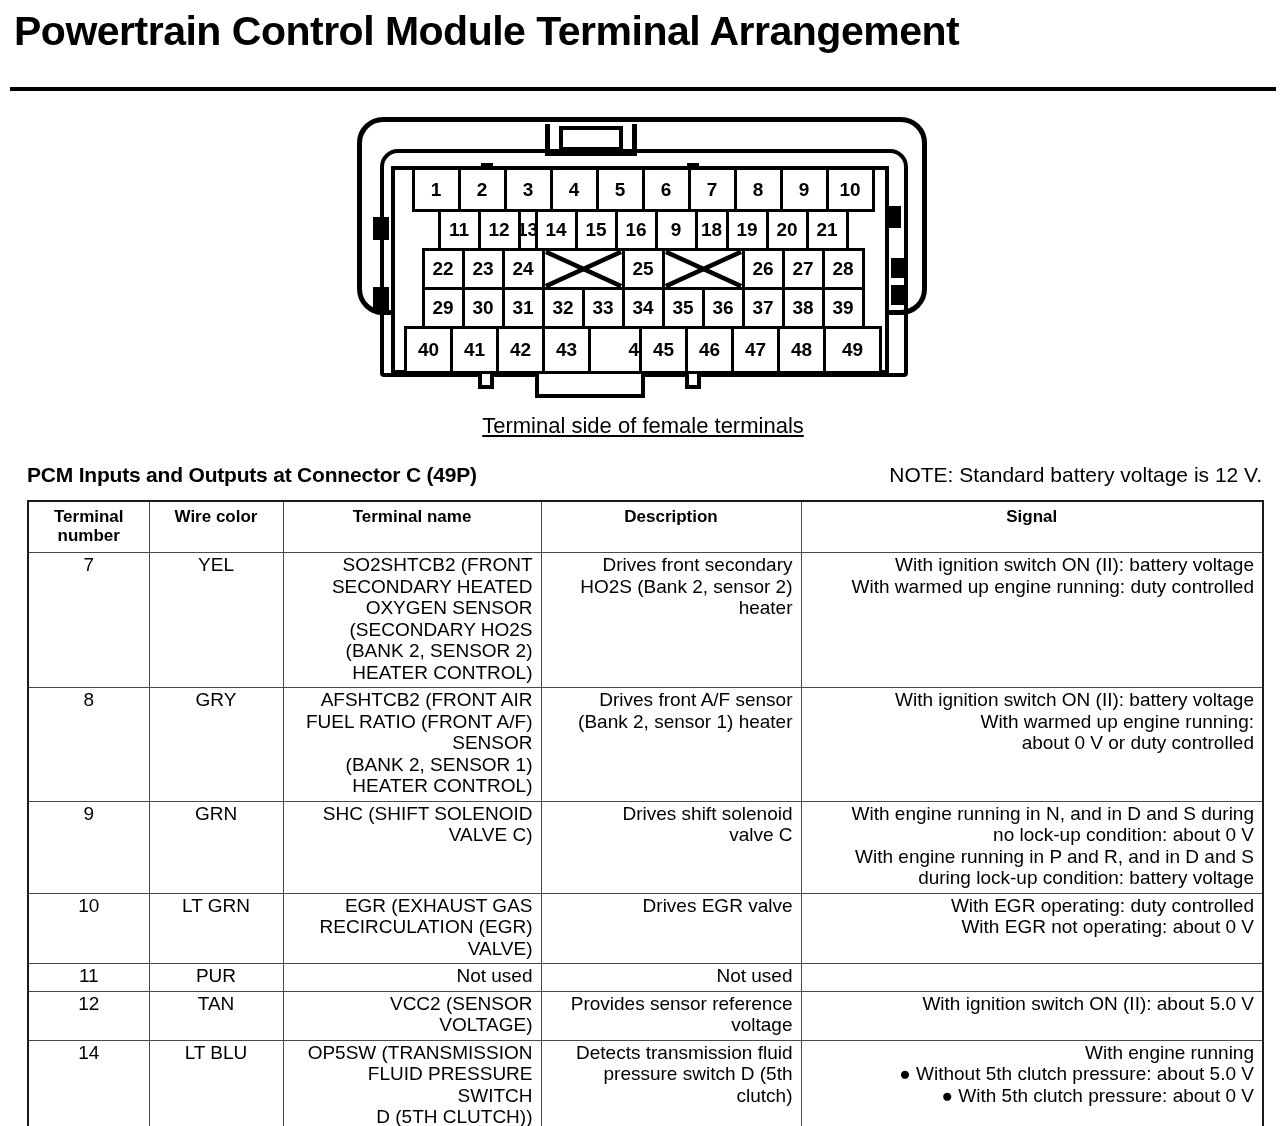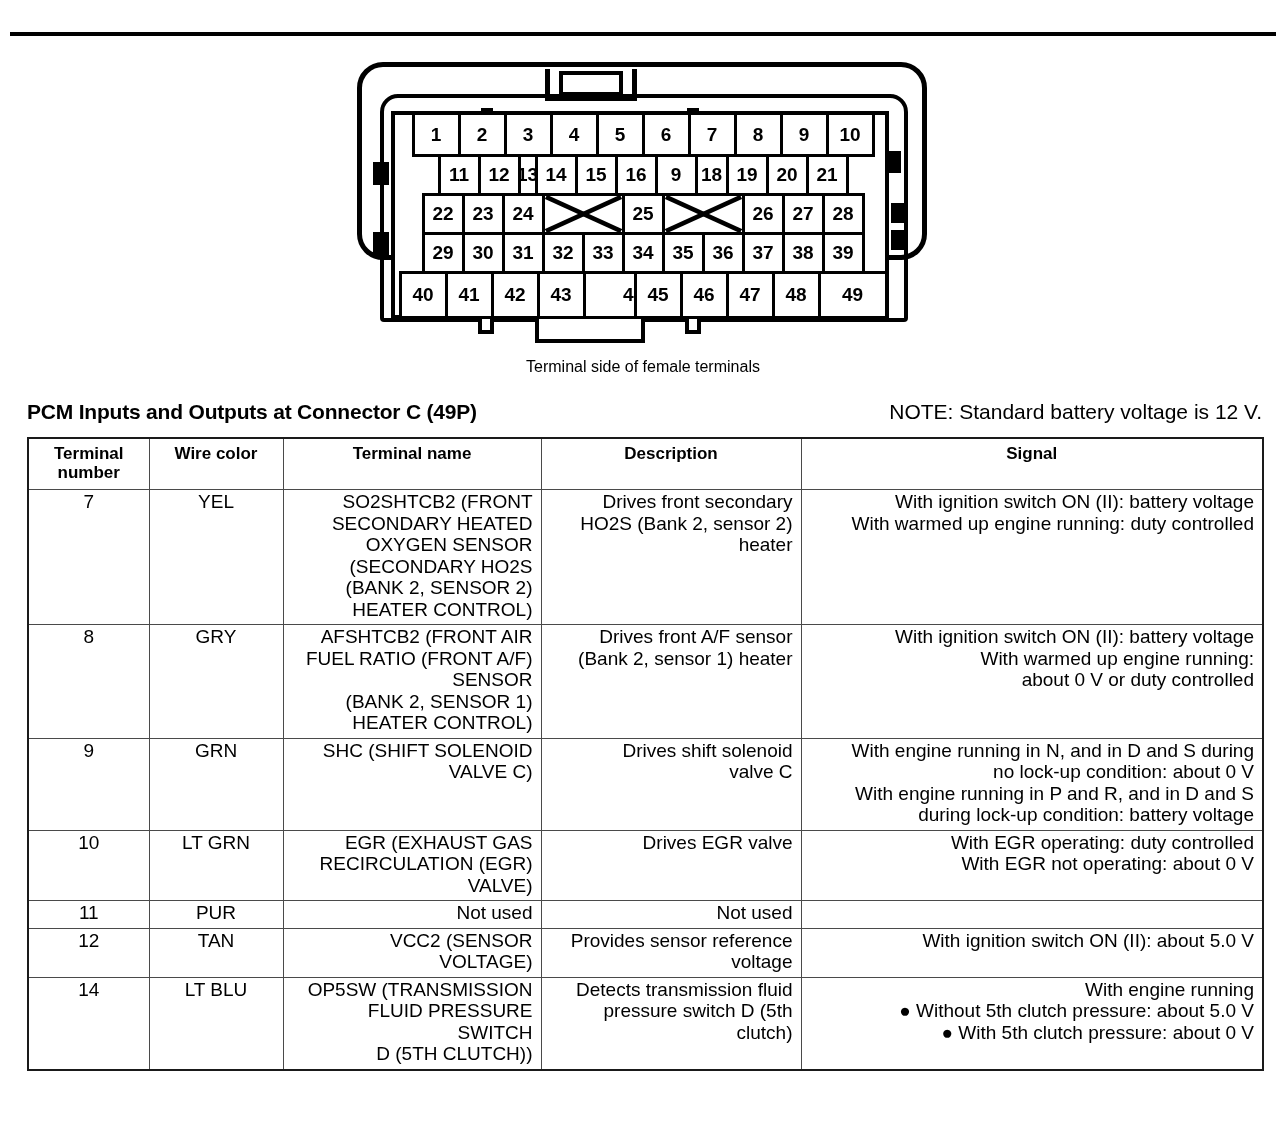--- a/index.html
+++ b/index.html
@@ -96,22 +96,23 @@
     font-weight: bold; font-size: 19px;
     position: relative;
   }
   .term-cell + .term-cell { margin-left: -3px; }
   .term-cell.cross { padding: 0; }
   .term-cell.cross svg { display: block; }
   .term-cell.cross line { stroke: #000; stroke-width: 5; }
 
   .caption {
     text-align: center;
-    font-size: 16px;
+    font-size: 22px;
     margin-top: 12px;
+    text-decoration: underline;
   }
 
   
   .subhead-row {
     display: flex;
     justify-content: space-between;
     align-items: baseline;
     margin: 24px 24px 0 27px;
   }
   .subhead { font-size: 21px; font-weight: bold; letter-spacing: -0.2px; }
@@ -143,20 +144,21 @@
     padding: 1px 8px 4px 8px;
   }
   table.pcm td.c { text-align: center; padding-left: 2px; padding-right: 2px; }
   table.pcm td.pre { white-space: pre-line; text-align: right; }
 </style>
 </head>
 <body>
 
 <div class="page">
 
+  <h1 class="title">Powertrain Control Module Terminal Arrangement</h1>
   <div class="rule"></div>
 
   <div class="connector">
     <div class="shell-outer"></div>
     <div class="tab-outer"></div>
     <div class="tab-inner"></div>
     <div class="shell-mid"></div>
     <div class="grid-box"></div>
     <div class="notch n-top-1"></div>
     <div class="notch n-top-2"></div>
@@ -231,21 +233,21 @@
         <div class="term-row" style="top: 209px; height: 48px;">
           <div class="term-cell" style="width: 49px;">40</div>
           <div class="term-cell" style="width: 49px;">41</div>
           <div class="term-cell" style="width: 49px;">42</div>
           <div class="term-cell" style="width: 49px;">43</div>
           <div class="term-cell" style="width: 49px; padding-left: 48px;">44</div>
           <div class="term-cell" style="width: 49px;">45</div>
           <div class="term-cell" style="width: 49px;">46</div>
           <div class="term-cell" style="width: 49px;">47</div>
           <div class="term-cell" style="width: 49px;">48</div>
-          <div class="term-cell" style="width: 70px;">49</div>
+          <div class="term-cell" style="width: 59px;">49</div>
         </div>
       </div>
   </div>
 
   <div class="caption">Terminal side of female terminals</div>
 
   <div class="subhead-row">
     <div class="subhead">PCM Inputs and Outputs at Connector C (49P)</div>
     <div class="note">NOTE: Standard battery voltage is 12 V.</div>
   </div>

